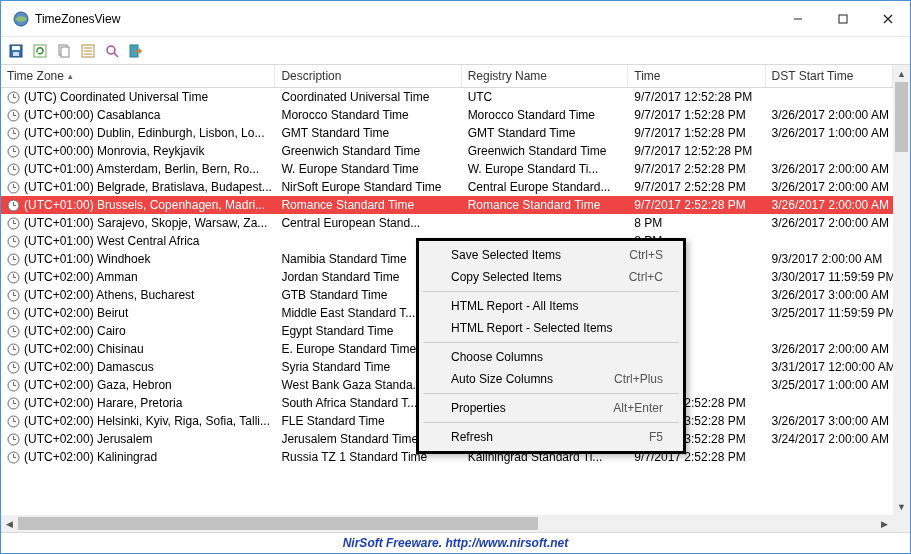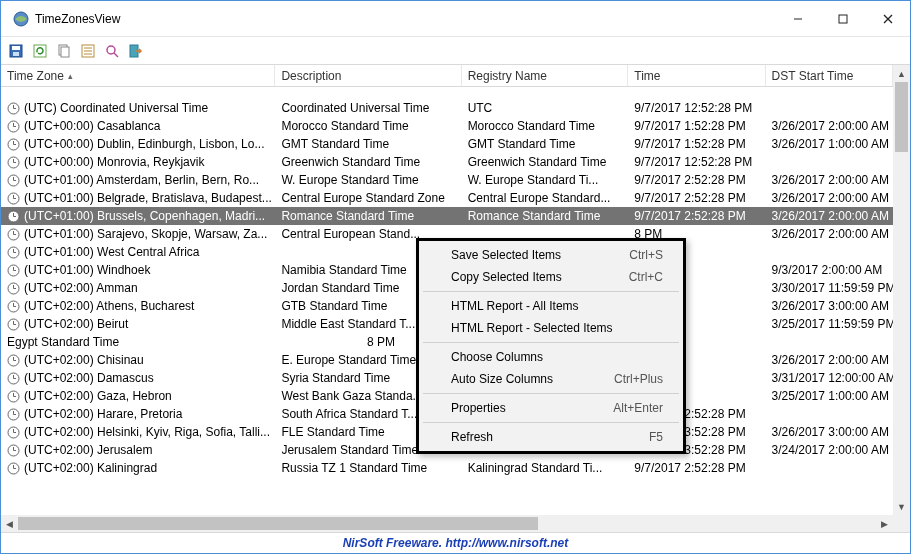--- a/index.html
+++ b/index.html
@@ -100,30 +100,29 @@
     padding-left: 6px;
     border-right: 1px solid #e8e8e8;
     color: #333;
     white-space: nowrap;
   }
   .sort-arrow { margin-left: 4px; font-size: 9px; color: #666; }
   .data-body {
     height: calc(100% - 23px);
     overflow: hidden;
     position:relative;
-    margin-top:12px;
   }
   .row {
     display: flex;
     height: 18px;
     align-items: center;
     font-size: 12px;
     color: #000;
   }
-  .row.selected { background: #737373; color: #fff; }
+  .row.selected { background: #ef4444; color: #fff; }
   .cell {
     padding-left: 6px;
     overflow: hidden;
     white-space: nowrap;
     text-overflow: ellipsis;
     display: flex;
     align-items: center;
   }
   .clock-icon {
     width: 13px;
@@ -375,21 +374,21 @@
           </div>
           <div class="row">
             <div class="cell c0">
               <svg class="clock-icon" viewBox="0 0 13 13">
                 <circle cx="6.5" cy="6.5" r="5.5" fill="#fff" stroke="#666"></circle>
                 <line x1="6.5" y1="6.5" x2="6.5" y2="3" stroke="#666" stroke-width="1"></line>
                 <line x1="6.5" y1="6.5" x2="9" y2="6.5" stroke="#666" stroke-width="1"></line>
               </svg>
               <span>(UTC+01:00) Belgrade, Bratislava, Budapest...</span>
             </div>
-            <div class="cell c1">Central Europe Standard Zone</div>
+            <div class="cell c1">NirSoft Europe Standard Time</div>
             <div class="cell c2">Central Europe Standard...</div>
             <div class="cell c3">9/7/2017 2:52:28 PM</div>
             <div class="cell c4">3/26/2017 2:00:00 AM</div>
           </div>
           <div class="row selected">
             <div class="cell c0">
               <svg class="clock-icon" viewBox="0 0 13 13">
                 <circle cx="6.5" cy="6.5" r="5.5" fill="#fff" stroke="#666"></circle>
                 <line x1="6.5" y1="6.5" x2="6.5" y2="3" stroke="#666" stroke-width="1"></line>
                 <line x1="6.5" y1="6.5" x2="9" y2="6.5" stroke="#666" stroke-width="1"></line>
@@ -479,20 +478,28 @@
                 <line x1="6.5" y1="6.5" x2="9" y2="6.5" stroke="#666" stroke-width="1"></line>
               </svg>
               <span>(UTC+02:00) Beirut</span>
             </div>
             <div class="cell c1">Middle East Standard T...</div>
             <div class="cell c2"></div>
             <div class="cell c3">8 PM</div>
             <div class="cell c4">3/25/2017 11:59:59 PM</div>
           </div>
           <div class="row">
+            <div class="cell c0">
+              <svg class="clock-icon" viewBox="0 0 13 13">
+                <circle cx="6.5" cy="6.5" r="5.5" fill="#fff" stroke="#666"></circle>
+                <line x1="6.5" y1="6.5" x2="6.5" y2="3" stroke="#666" stroke-width="1"></line>
+                <line x1="6.5" y1="6.5" x2="9" y2="6.5" stroke="#666" stroke-width="1"></line>
+              </svg>
+              <span>(UTC+02:00) Cairo</span>
+            </div>
             <div class="cell c1">Egypt Standard Time</div>
             <div class="cell c2"></div>
             <div class="cell c3">8 PM</div>
             <div class="cell c4"></div>
           </div>
           <div class="row">
             <div class="cell c0">
               <svg class="clock-icon" viewBox="0 0 13 13">
                 <circle cx="6.5" cy="6.5" r="5.5" fill="#fff" stroke="#666"></circle>
                 <line x1="6.5" y1="6.5" x2="6.5" y2="3" stroke="#666" stroke-width="1"></line>

